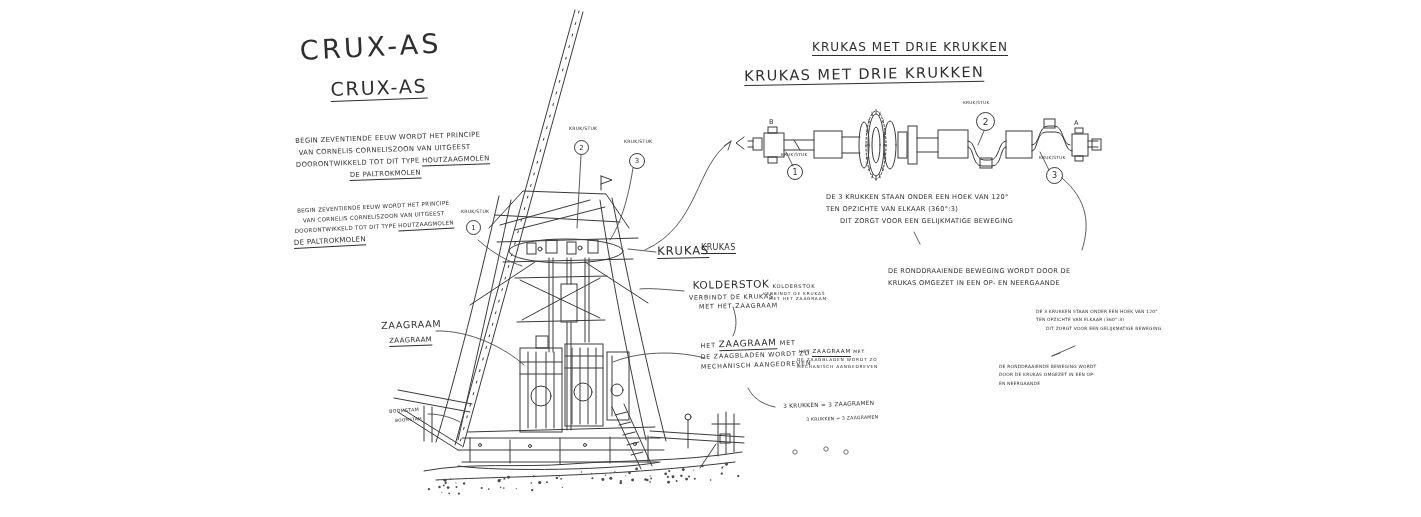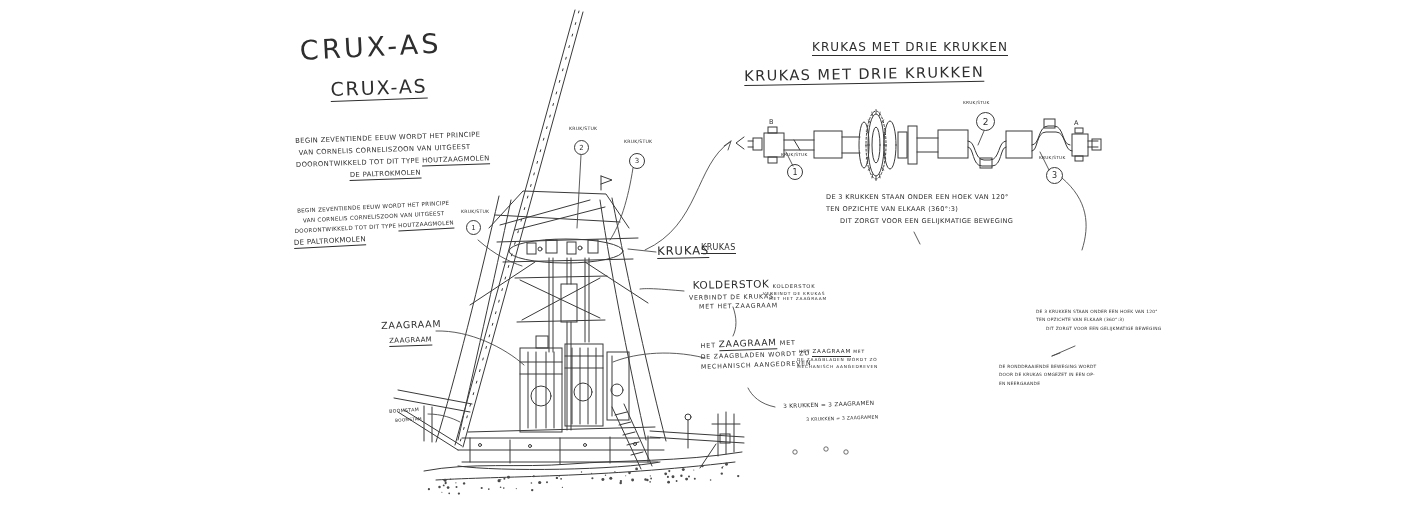--- a/index.html
+++ b/index.html
@@ -372,20 +372,24 @@
 
   <div class="hw" style="left:1039px;top:155px;font-size:4.3px;">KRUK/STUK</div>
   <div class="numcircle" style="left:1046px;top:167px;width:15px;height:15px;font-size:8px;">3</div>
 
   <div class="hw" style="left:826px;top:192px;font-size:6.6px;line-height:1.8;white-space:normal;">
     <div>DE 3 KRUKKEN STAAN ONDER EEN HOEK VAN 120°</div>
     <div>TEN OPZICHTE VAN ELKAAR (360°:3)</div>
     <div style="padding-left:14px;">DIT ZORGT VOOR EEN GELIJKMATIGE BEWEGING</div>
   </div>
 
+  <div class="hw stack" style="left:888px;top:266px;width:158px;font-size:6.6px;line-height:1.8;">
+    <div>DE RONDDRAAIENDE BEWEGING WORDT DOOR DE</div>
+    <div>KRUKAS OMGEZET IN EEN OP- EN NEERGAANDE</div>
+  </div>
 
   <div class="hw" style="left:1036px;top:308px;font-size:4.4px;line-height:1.9;white-space:normal;">
     <div>DE 3 KRUKKEN STAAN ONDER EEN HOEK VAN 120°</div>
     <div>TEN OPZICHTE VAN ELKAAR (360°:3)</div>
     <div style="padding-left:10px;">DIT ZORGT VOOR EEN GELIJKMATIGE BEWEGING</div>
   </div>
 
   <div class="hw" style="left:999px;top:363px;font-size:4.4px;line-height:1.9;white-space:normal;">
     <div>DE RONDDRAAIENDE BEWEGING WORDT</div>
     <div>DOOR DE KRUKAS OMGEZET IN EEN OP-</div>

